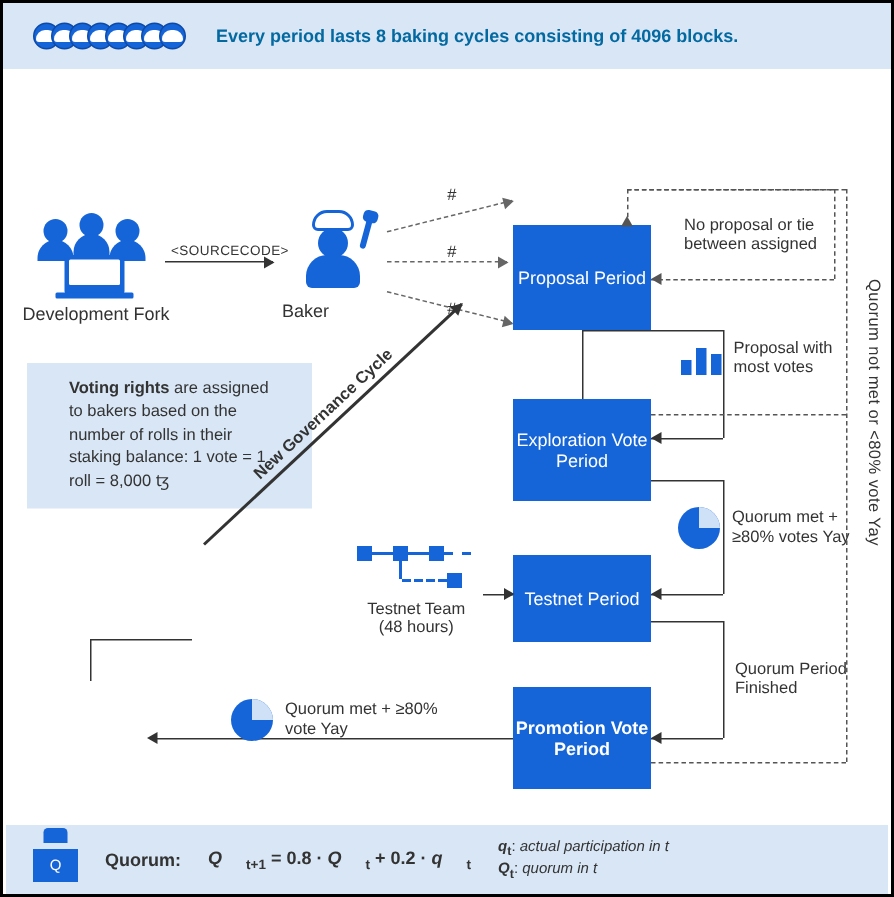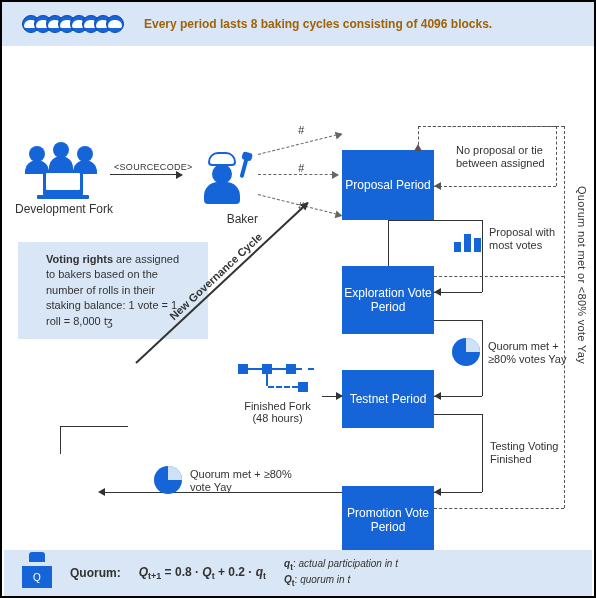--- a/index.html
+++ b/index.html
@@ -30,21 +30,21 @@
     display: flex;
     align-items: center;
     justify-content: center;
   }
   .coin:first-child { margin-left: 0; }
   .bread {
     width: 14px; height: 8px;
     background: #fff;
     border-radius: 6px 6px 2px 2px;
   }
-  .top-banner-text { font-size: 12px; color: #a16207; font-weight: 600; }
+  .top-banner-text { font-size: 12px; color: #0369a1; font-weight: 600; }
 
   .main-area {
     position: relative;
     width: 100%;
     height: 508px;
   }
 
   .dev-team {
     position: absolute;
     left: 12px; top: 100px;
@@ -114,23 +114,23 @@
     content:'';
     position:absolute;
     right:-1px; top:-3px;
     border-left:7px solid #333;
     border-top:4px solid transparent;
     border-bottom:4px solid transparent;
   }
 
   .baker {
     position: absolute;
-    left: 186px; top: 106px;
+    left: 186px; top: 94px;
     width: 70px;
-    text-align: right;
+    text-align: left;
   }
   .baker-icon {
     width: 50px; height: 56px;
     margin: 0 auto 4px;
     position: relative;
   }
   .baker-head {
     width: 20px; height: 20px;
     background:#1565d8;
     border-radius:50%;
@@ -200,21 +200,21 @@
     font-size: 12px;
     text-align: center;
     display: flex;
     align-items: center;
     justify-content: center;
     line-height: 1.2;
   }
   #proposal-period { left: 340px; top: 104px; height: 70px; }
   #exploration-period { left: 340px; top: 220px; height: 68px; justify-content: flex-end; }
   #testing-period { left: 340px; top: 324px; height: 58px; }
-  #promotion-period { left: 340px; top: 440px; height: 68px; }
+  #promotion-period { left: 340px; top: 412px; height: 68px; font-weight: bold; }
 
   .side-note {
     position: absolute;
     font-size: 11px;
     color: #333;
     line-height: 1.2;
   }
   .side-note.right { text-align: left; }
 
   .pie-icon {
@@ -338,21 +338,21 @@
     background:#1565d8;
     position:absolute;
     bottom:0;
     display:flex;
     align-items:center;
     justify-content:center;
     color:#fff;
     font-size:10px;
   }
   .q-formula { font-weight:700; }
-  .q-formula sub { font-size:9px; }
+  .q-formula sub { font-size:9px;margin-left:16px; }
   .q-legend { font-size:10px; line-height:1.3; }
   .q-legend i { font-style:italic; }
   .q-label { font-weight:700; }
 
   
   .conn { position:absolute; background:#333; }
   .conn.dash { background:transparent; }
   .conn.h { height:1px; }
   .conn.v { width:1px; }
   .conn.dash.h { border-top:1.5px dashed #555; height:0; }
@@ -362,21 +362,21 @@
   }
   .arrowhead-r { border-left:7px solid #333; border-top:4px solid transparent; border-bottom:4px solid transparent; }
   .arrowhead-l { border-right:7px solid #333; border-top:4px solid transparent; border-bottom:4px solid transparent; }
   .arrowhead-u { border-bottom:7px solid #333; border-left:4px solid transparent; border-right:4px solid transparent; }
   .arrowhead-l.dash { border-right-color:#555; }
   .arrowhead-u.dash { border-bottom-color:#555; }
 
   .note-with-icon {
     position:absolute;
     display:flex;
-    align-items:flex-end;
+    align-items:center;
     gap:8px;
   }
 </style>
 </head>
 <body>
 
 <div class="top-banner">
   <div class="coins-row">
     <div class="coin">
         <div class="bread"></div>
@@ -486,35 +486,35 @@
   <div class="arrowhead-l" style="left:432px; top:346px;"></div>
   <div class="note-with-icon" style="left:450px; top:292px;">
     <div class="pie-icon"></div>
     <div class="side-note" style="position:static; width:96px;">Quorum met + ≥80% votes Yay</div>
   </div>
 
   <div class="conn h" style="left:432px; top:368px; width:48px;"></div>
   <div class="conn v" style="left:480px; top:368px; height:78px;"></div>
   <div class="conn h" style="left:432px; top:446px; width:48px;"></div>
   <div class="arrowhead-l" style="left:432px; top:442px;"></div>
-  <div class="side-note right" style="left:488px; top:394px; width:90px;">Testing Voting Finished</div>
+  <div class="side-note right" style="left:488px; top:394px; width:90px;">Quorum Period Finished</div>
 
   <div class="testnet-fork">
     <div class="tf-diagram">
       <div class="tf-sq" style="left:0; top:4px;"></div>
       <div class="tf-line" style="left:10px; top:8px; width:14px; height:2px;"></div>
       <div class="tf-sq" style="left:24px; top:4px;"></div>
       <div class="tf-line" style="left:34px; top:8px; width:14px; height:2px;"></div>
       <div class="tf-sq" style="left:48px; top:4px;"></div>
       <div class="tf-dash" style="left:58px; top:8px; width:18px;"></div>
       <div class="tf-line" style="left:28px; top:14px; width:2px; height:12px;"></div>
       <div class="tf-dash" style="left:30px; top:26px; width:30px;"></div>
       <div class="tf-sq" style="left:60px; top:22px;"></div>
     </div>
-    <div class="label" style="font-size:11px;">Finished Fork</div>
+    <div class="label" style="font-size:11px;">Testnet Team</div>
     <div class="label" style="font-size:11px;">(48 hours)</div>
   </div>
   <div class="conn h" style="left:320px; top:350px; width:20px;"></div>
   <div class="arrowhead-r" style="left:334px; top:346px;"></div>
 
   <div class="conn dash h" style="left:432px; top:230px; width:130px;"></div>
   <div class="conn dash h" style="left:432px; top:462px; width:130px;"></div>
   <div class="conn dash v" style="left:562px; top:80px; height:382px;"></div>
   <div class="conn dash h" style="left:416px; top:80px; width:146px;"></div>
   <div class="right-vert-label">Quorum not met or &lt;80% vote Yay</div>

